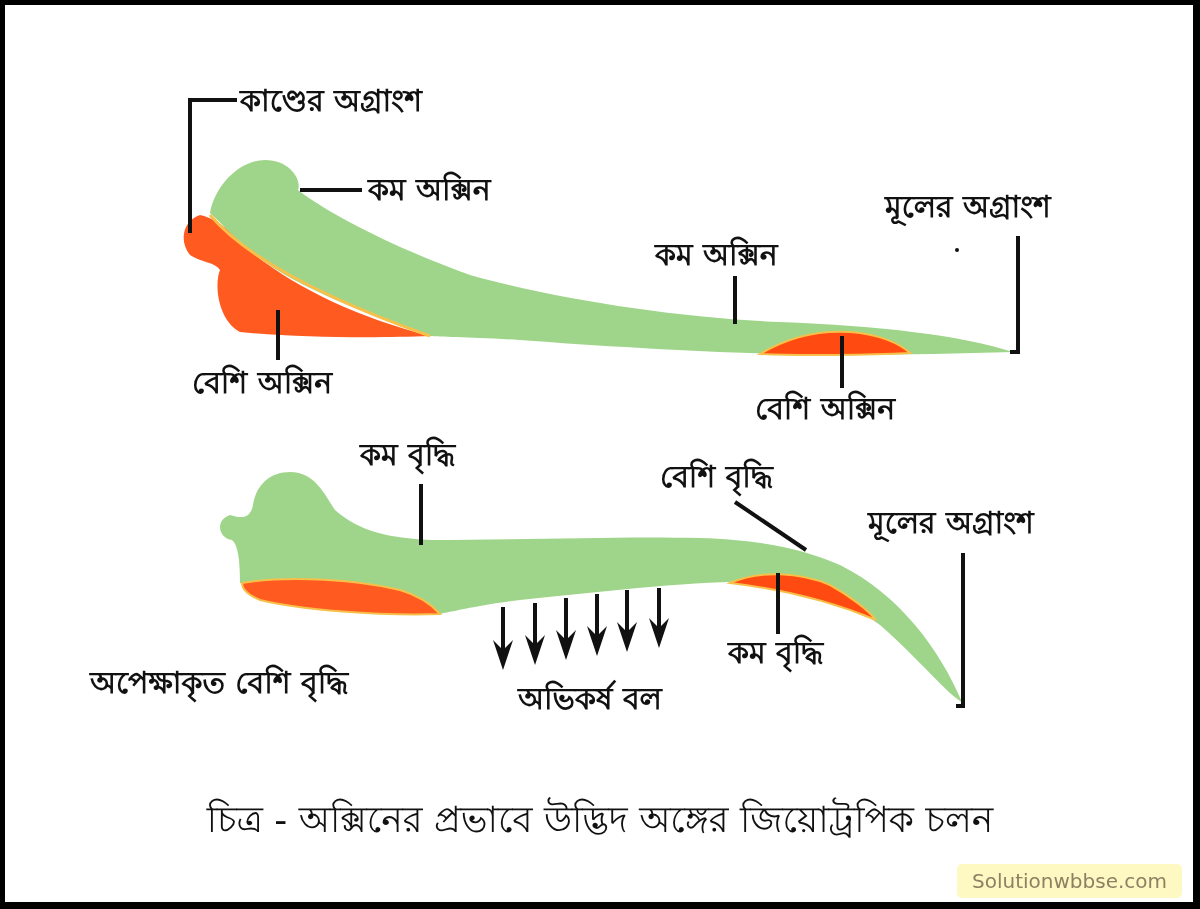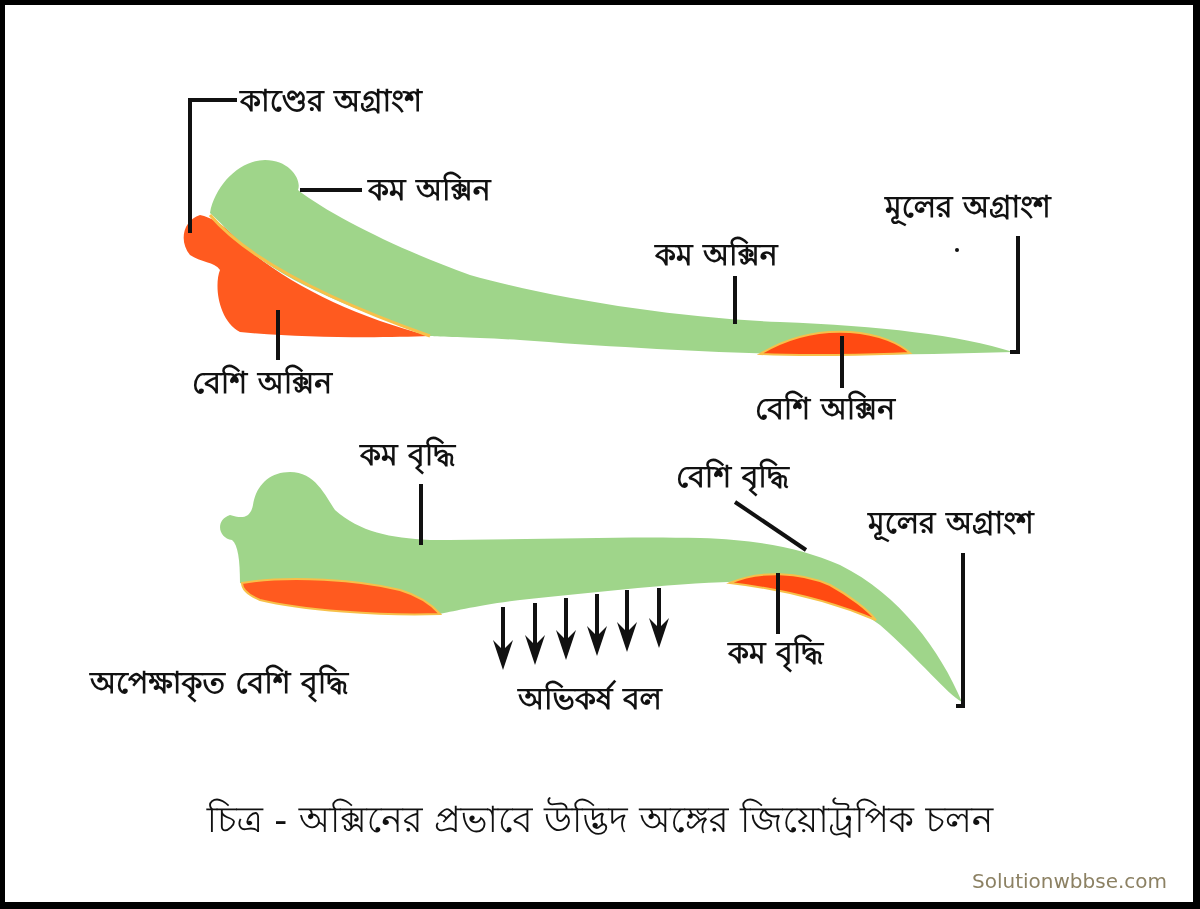--- a/index.html
+++ b/index.html
@@ -31,21 +31,21 @@
     text-align: center;
     font-family: "DejaVu Sans", sans-serif;
     font-size: 36px;
     color: #111;
     white-space: nowrap;
   }
   .watermark {
     position: absolute;
     left: 957px; top: 864px;
     width: 225px; height: 34px;
-    background: #ffffff;
+    background: #fef9c3;
     border-radius: 5px;
     color: #8c8163;
     font-family: "DejaVu Sans", sans-serif;
     font-size: 20px;
     line-height: 34px;
     text-align: center;
   }
 </style>
 </head>
 <body>
@@ -133,21 +133,21 @@
   </svg>
 
   <div class="lbl" style="left:240px; top:86px;">কাণ্ডের অগ্রাংশ</div>
   <div class="lbl" style="left:368px; top:175px;">কম অক্সিন</div>
   <div class="lbl" style="left:192px; top:368px;">বেশি অক্সিন</div>
   <div class="lbl" style="left:655px; top:240px;">কম অক্সিন</div>
   <div class="lbl" style="left:755px; top:394px;">বেশি অক্সিন</div>
   <div class="lbl" style="left:885px; top:192px;">মূলের অগ্রাংশ</div>
 
   <div class="lbl" style="left:360px; top:440px;">কম বৃদ্ধি</div>
-  <div class="lbl" style="left:676px; top:462px;">বেশি বৃদ্ধি</div>
+  <div class="lbl" style="left:660px; top:462px;">বেশি বৃদ্ধি</div>
   <div class="lbl" style="left:868px; top:508px;">মূলের অগ্রাংশ</div>
   <div class="lbl" style="left:728px; top:638px;">কম বৃদ্ধি</div>
   <div class="lbl" style="left:90px; top:668px;text-align:right;">অপেক্ষাকৃত বেশি বৃদ্ধি</div>
   <div class="lbl" style="left:518px; top:684px;">অভিকর্ষ বল</div>
 
   <div class="caption">চিত্র - অক্সিনের প্রভাবে উদ্ভিদ অঙ্গের জিয়োট্রপিক চলন</div>
 
   <div class="watermark">Solutionwbbse.com</div>
 </div>
 

